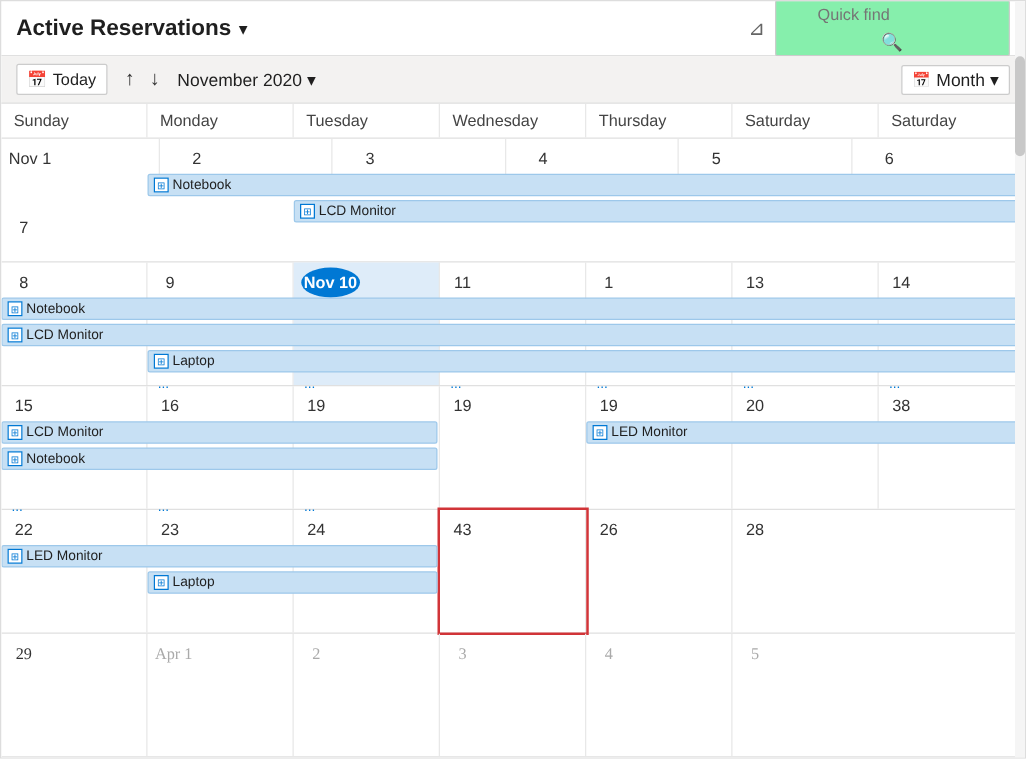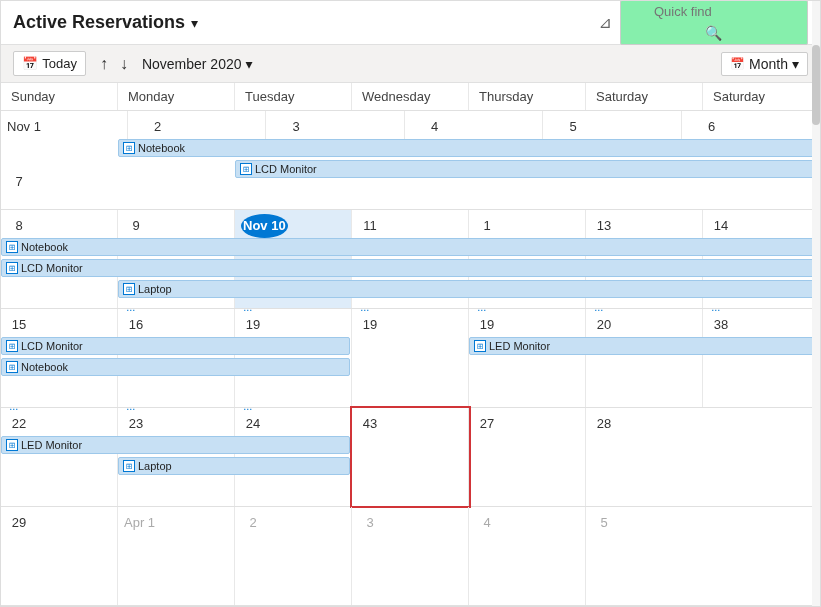--- a/index.html
+++ b/index.html
@@ -149,32 +149,32 @@
           </div>
           <div style="position: absolute; left: 1%; top: 91px; font-size: 11px; color: rgb(0, 120, 212); cursor: pointer; z-index: 3;">...</div>
           <div style="position: absolute; left: 15.2857%; top: 91px; font-size: 11px; color: rgb(0, 120, 212); cursor: pointer; z-index: 3;">...</div>
           <div style="position: absolute; left: 29.5714%; top: 91px; font-size: 11px; color: rgb(0, 120, 212); cursor: pointer; z-index: 3;">...</div>
         </div>
         <div style="flex: 1 1 0%; display: grid; grid-template-columns: repeat(7, 1fr); border-bottom: 1px solid rgb(224, 224, 224); position: relative; min-height: 0px;">
           <div style="border-right: 1px solid rgb(232, 232, 232); padding: 4px 6px; position: relative; overflow: hidden;"><div style="font-size: 13px; color: rgb(51, 51, 51); margin-bottom: 2px; display: inline-block; min-width: 24px; text-align: center; line-height: 24px; border-radius: 50%;">22</div></div>
           <div style="border-right: 1px solid rgb(232, 232, 232); padding: 4px 6px; position: relative; overflow: hidden;"><div style="font-size: 13px; color: rgb(51, 51, 51); margin-bottom: 2px; display: inline-block; min-width: 24px; text-align: center; line-height: 24px; border-radius: 50%;">23</div></div>
           <div style="border-right: 1px solid rgb(232, 232, 232); padding: 4px 6px; position: relative; overflow: hidden;"><div style="font-size: 13px; color: rgb(51, 51, 51); margin-bottom: 2px; display: inline-block; min-width: 24px; text-align: center; line-height: 24px; border-radius: 50%;">24</div></div>
           <div style="border-right: 1px solid rgb(232, 232, 232); padding: 4px 6px; position: relative; overflow: hidden; outline: rgb(209, 52, 56) solid 2px;"><div style="font-size: 13px; color: rgb(51, 51, 51); margin-bottom: 2px; display: inline-block; min-width: 24px; text-align: center; line-height: 24px; border-radius: 50%;">43</div></div>
-          <div style="border-right: 1px solid rgb(232, 232, 232); padding: 4px 6px; position: relative; overflow: hidden;"><div style="font-size: 13px; color: rgb(51, 51, 51); margin-bottom: 2px; display: inline-block; min-width: 24px; text-align: center; line-height: 24px; border-radius: 50%;">27</div></div>
+          <div style="border-right: 1px solid rgb(232, 232, 232); padding: 4px 6px; position: relative; overflow: hidden;"><div style="font-size: 13px; color: rgb(51, 51, 51); margin-bottom: 2px; display: inline-block; min-width: 24px; text-align: center; line-height: 24px; border-radius: 50%;">26</div></div>
           <div style="border-right: none; padding: 4px 6px; position: relative; overflow: hidden;"><div style="font-size: 13px; color: rgb(51, 51, 51); margin-bottom: 2px; display: inline-block; min-width: 24px; text-align: center; line-height: 24px; border-radius: 50%;">28</div></div>
           <div style="position: absolute; left: 0%; width: calc(42.8571% - 2px); top: 28px; height: 18px; background: rgb(199, 224, 244); border: 1px solid rgb(157, 200, 234); border-radius: 2px; display: flex; align-items: center; padding: 0px 4px; font-size: 11px; white-space: nowrap; overflow: hidden; z-index: 2;">
             <span style="display: inline-flex; align-items: center; justify-content: center; width: 12px; height: 12px; border: 1px solid rgb(0, 120, 212); background: rgb(255, 255, 255); margin-right: 3px; flex-shrink: 0; font-size: 8px; color: rgb(0, 120, 212);">⊞</span>
             <span style="overflow: hidden; text-overflow: ellipsis;">LED Monitor</span>
           </div>
           <div style="position: absolute; left: 14.2857%; width: calc(28.5714% - 2px); top: 49px; height: 18px; background: rgb(199, 224, 244); border: 1px solid rgb(157, 200, 234); border-radius: 2px; display: flex; align-items: center; padding: 0px 4px; font-size: 11px; white-space: nowrap; overflow: hidden; z-index: 2;">
             <span style="display: inline-flex; align-items: center; justify-content: center; width: 12px; height: 12px; border: 1px solid rgb(0, 120, 212); background: rgb(255, 255, 255); margin-right: 3px; flex-shrink: 0; font-size: 8px; color: rgb(0, 120, 212);">⊞</span>
             <span style="overflow: hidden; text-overflow: ellipsis;">Laptop</span>
           </div>
         </div>
-        <div style="flex: 1 1 0%; display: grid; grid-template-columns: repeat(7, 1fr); border-bottom: 1px solid rgb(224, 224, 224); position: relative; min-height: 0px;">
+        <div style="flex: 1 1 0%; display: grid; grid-template-columns: repeat(7, 1fr); border-bottom: 1px solid rgb(224, 224, 224); position: relative; min-height: 0px; font-family: Liberation Serif, serif;">
           <div style="border-right: 1px solid rgb(232, 232, 232); padding: 4px 6px; position: relative; overflow: hidden;"><div style="font-size: 13px; color: rgb(51, 51, 51); margin-bottom: 2px; display: inline-block; min-width: 24px; text-align: center; line-height: 24px; border-radius: 50%;">29</div></div>
           <div style="border-right: 1px solid rgb(232, 232, 232); padding: 4px 6px; position: relative; overflow: hidden;"><div style="font-size: 13px; color: rgb(170, 170, 170); margin-bottom: 2px; display: inline-block; min-width: 24px; text-align: center; line-height: 24px; border-radius: 50%;">Apr 1</div></div>
           <div style="border-right: 1px solid rgb(232, 232, 232); padding: 4px 6px; position: relative; overflow: hidden;"><div style="font-size: 13px; color: rgb(170, 170, 170); margin-bottom: 2px; display: inline-block; min-width: 24px; text-align: center; line-height: 24px; border-radius: 50%;">2</div></div>
           <div style="border-right: 1px solid rgb(232, 232, 232); padding: 4px 6px; position: relative; overflow: hidden;"><div style="font-size: 13px; color: rgb(170, 170, 170); margin-bottom: 2px; display: inline-block; min-width: 24px; text-align: center; line-height: 24px; border-radius: 50%;">3</div></div>
           <div style="border-right: 1px solid rgb(232, 232, 232); padding: 4px 6px; position: relative; overflow: hidden;"><div style="font-size: 13px; color: rgb(170, 170, 170); margin-bottom: 2px; display: inline-block; min-width: 24px; text-align: center; line-height: 24px; border-radius: 50%;">4</div></div>
           <div style="border-right: none; padding: 4px 6px; position: relative; overflow: hidden;"><div style="font-size: 13px; color: rgb(170, 170, 170); margin-bottom: 2px; display: inline-block; min-width: 24px; text-align: center; line-height: 24px; border-radius: 50%;">5</div></div>
         </div>
       </div>
 
   </div>

